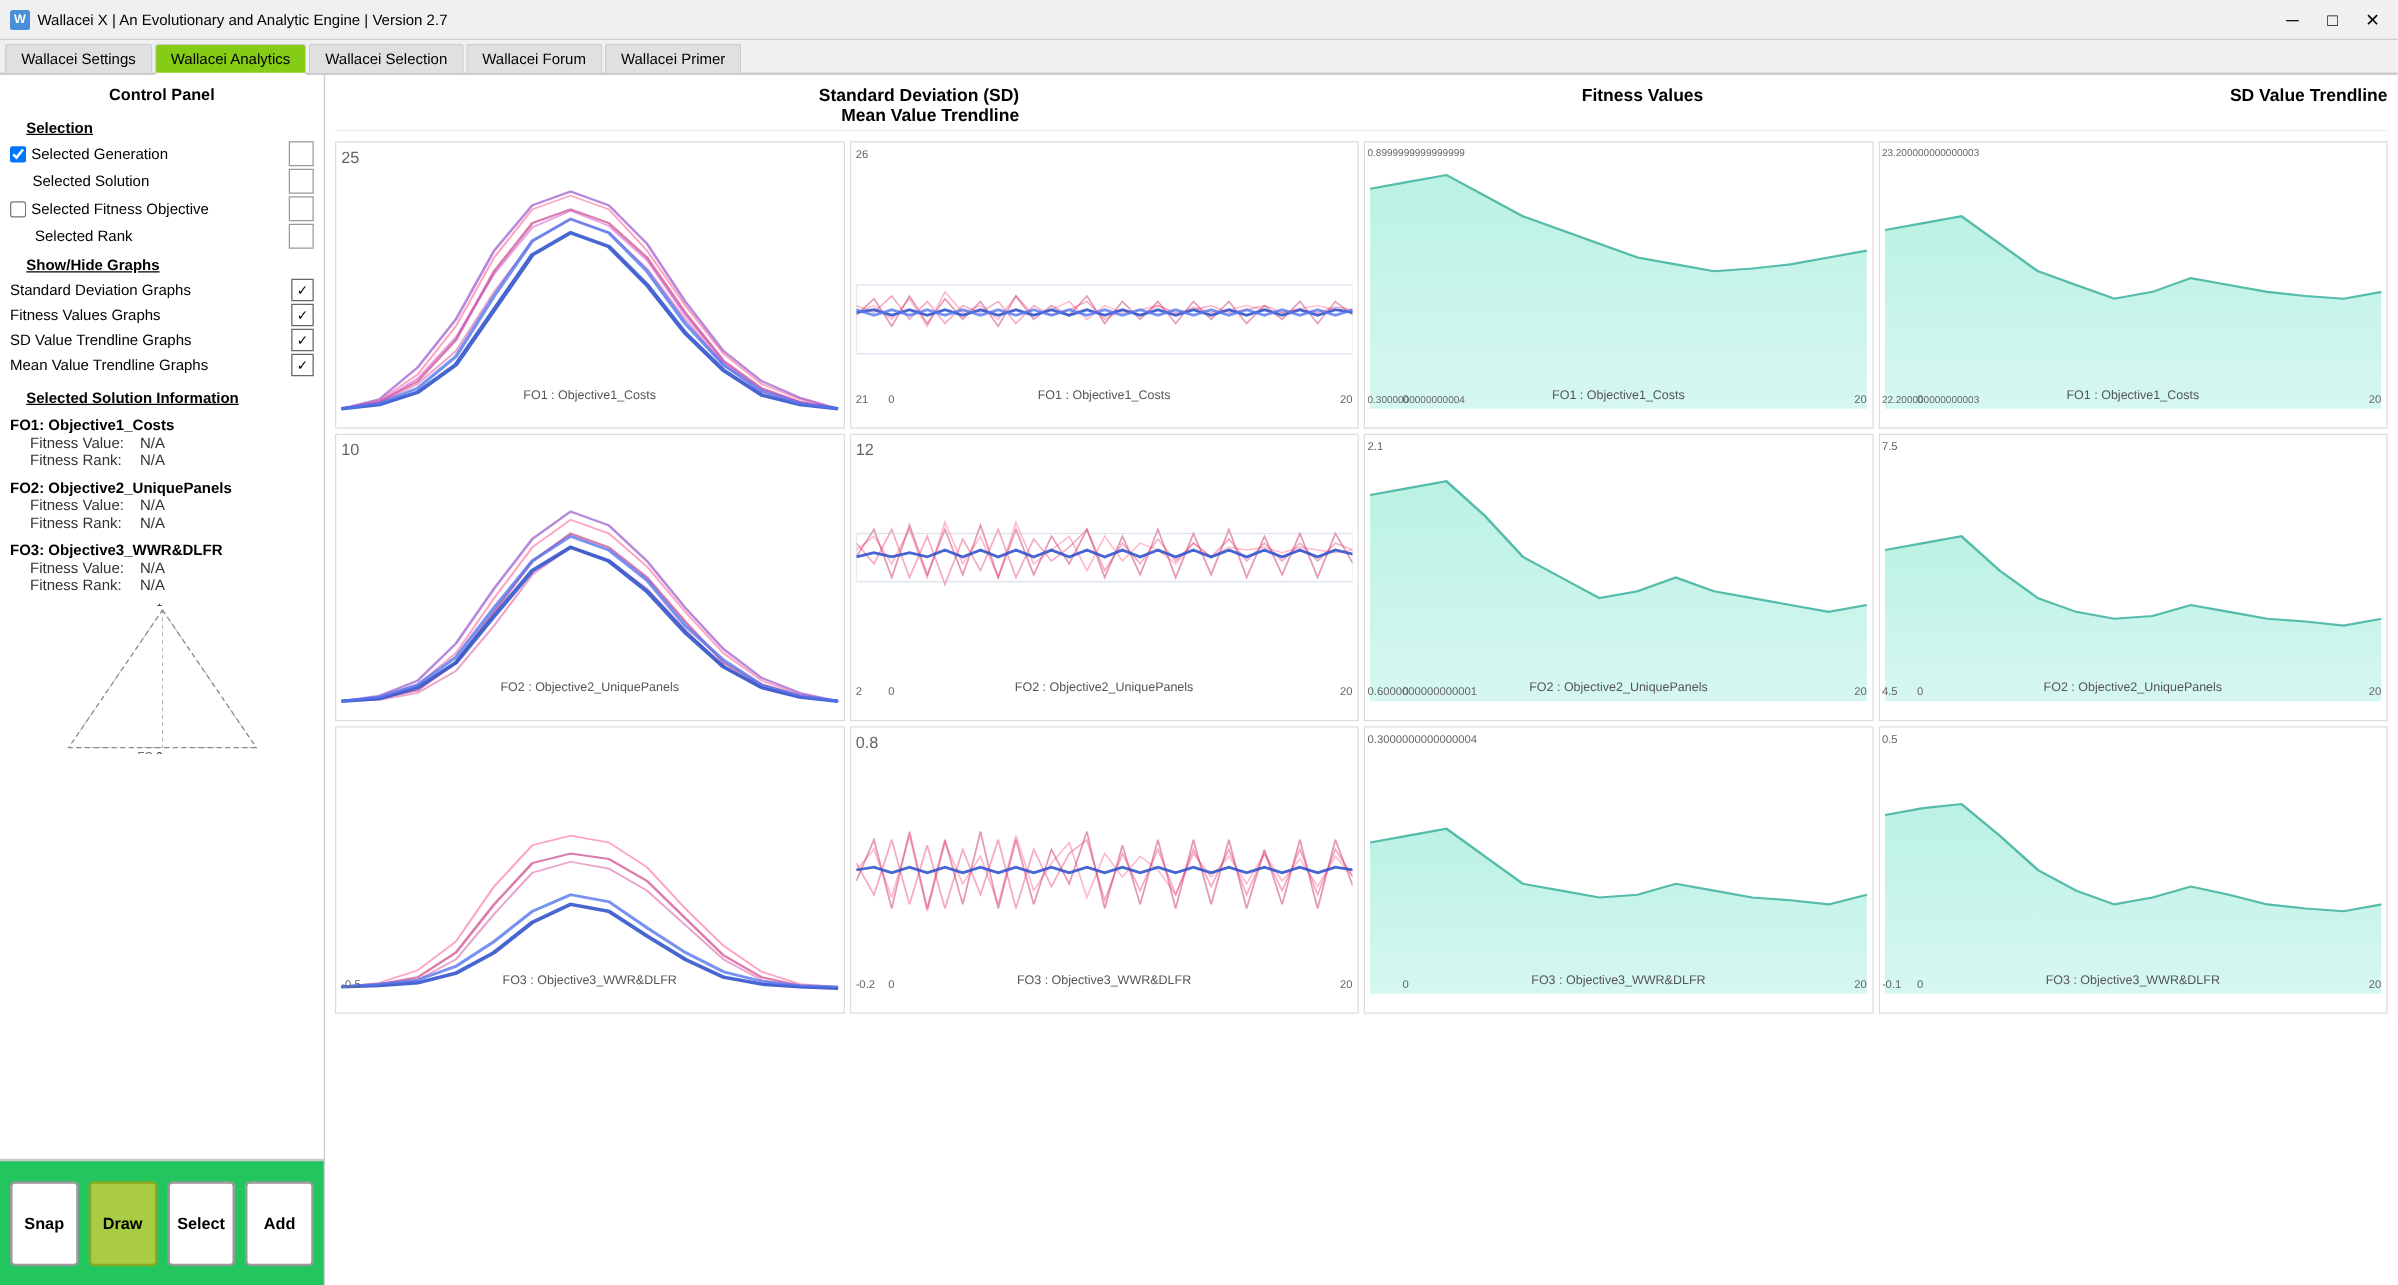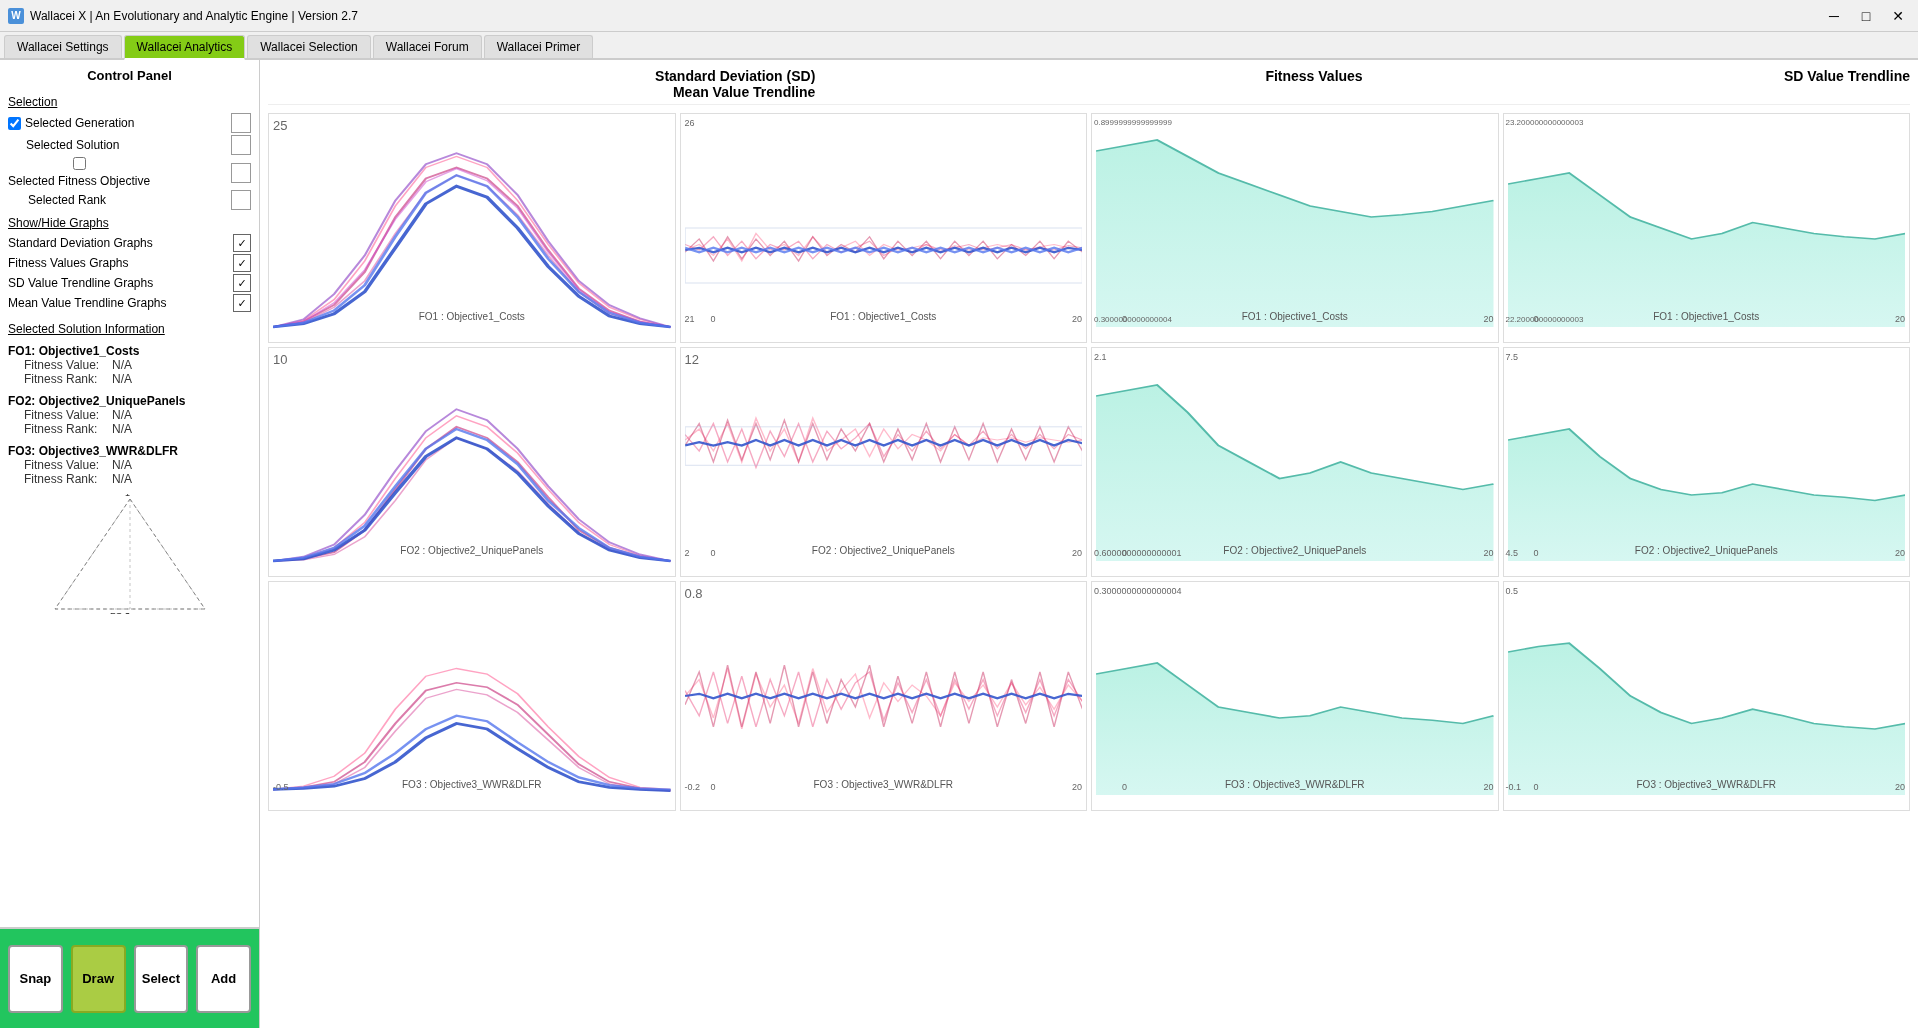--- a/index.html
+++ b/index.html
@@ -68,25 +68,26 @@
       border-bottom: 1px solid #ccc;
     }
     .control-panel-header {
       text-align: center;
       font-weight: bold;
       font-size: 13px;
       margin-bottom: 8px;
       padding-bottom: 4px;
     }
     .section-title {
-      font-weight: normal;
+      font-weight: bold;
       text-decoration: underline;
       font-size: 12px;
       margin-top: 6px;
       margin-bottom: 4px;
+      margin-left: 13px;
     }
     .small-checkbox { width: 20px; height: 20px; border: 1px solid #999; background: white; margin-left: auto; }
     .show-hide-row {
       display: flex;
       align-items: center;
       justify-content: space-between;
       margin-bottom: 2px;
       font-size: 12px;
     }
     .checkmark-box {
@@ -257,21 +258,21 @@
         </div>
         <div class="small-checkbox"></div>
       </div>
 
       <div style="display:flex; align-items:center; justify-content:space-between; margin-bottom:2px; margin-left:18px;">
         <span>Selected Solution</span>
         <div class="small-checkbox"></div>
       </div>
 
       <div style="display:flex; align-items:center; justify-content:space-between; margin-bottom:2px;">
-        <div style="display:flex; align-items:center; gap:4px;flex-direction:column;">
+        <div style="display:flex; align-items:center; gap:4px;">
           <input type="checkbox" style="">
           <span>Selected Fitness Objective</span>
         </div>
         <div class="small-checkbox"></div>
       </div>
 
       <div style="display:flex; align-items:center; justify-content:space-between; margin-bottom:6px; margin-left:20px;">
         <span>Selected Rank</span>
         <div class="small-checkbox"></div>
       </div>

